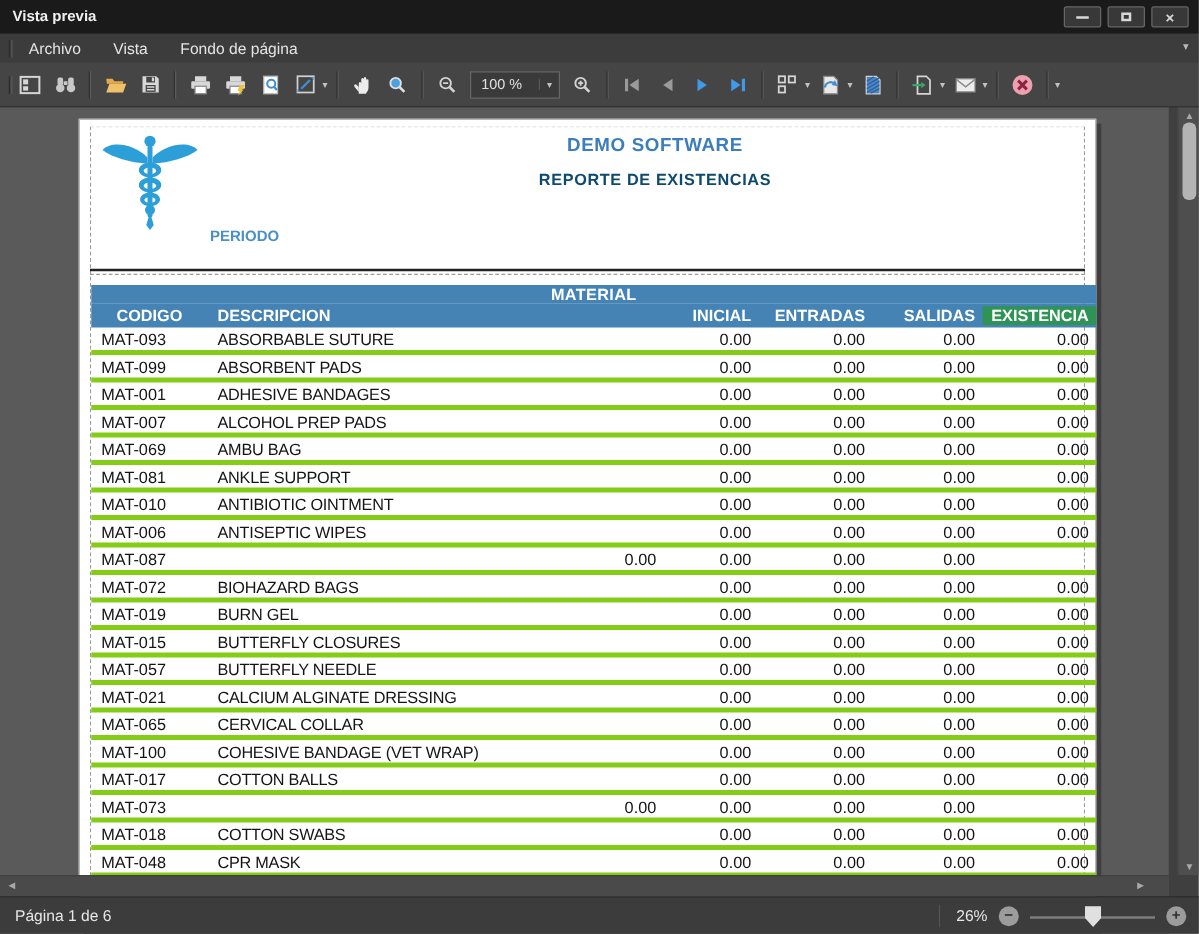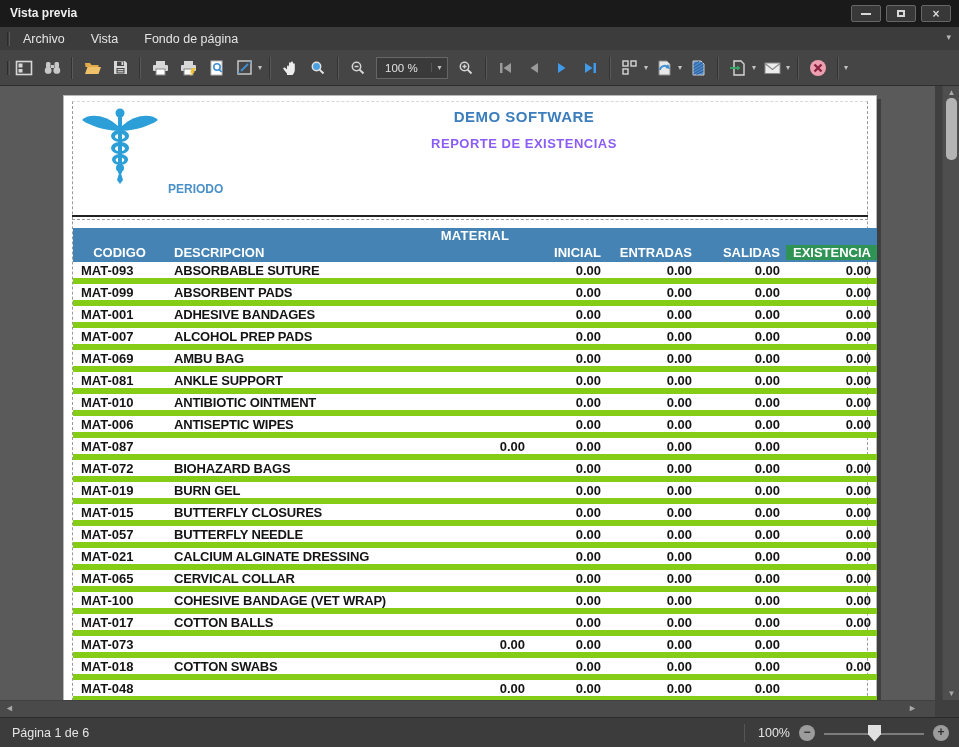--- a/index.html
+++ b/index.html
@@ -36,36 +36,36 @@
   .content { position:absolute; left:0; top:86px; width:935px; height:706px; background:#5a5a5a; overflow:hidden; }
 
   .page { position:absolute; left:63px; top:9px; width:814px; height:650px; background:#ffffff;
           border:1px solid #b8b8b8; box-shadow:4px 4px 0 rgba(30,30,30,0.45); }
   .margins { position:absolute; left:8px; top:5px; right:8px; bottom:-2px;
              border-left:1px dashed #9a9a9a; border-right:1px dashed #9a9a9a; border-top:1px dashed #d8d8d8; }
 
   .logo { position:absolute; left:14px; top:8px; }
   .doc-titles { position:absolute; left:250px; top:12px; width:420px; text-align:center; }
   .company { font-size:15px; font-weight:bold; color:#3b7dbd; letter-spacing:.5px; }
-  .report-title { margin-top:11px; font-size:13px; font-weight:bold; color:#8b5cf6; letter-spacing:.5px; }
+  .report-title { margin-top:11px; font-size:13px; font-weight:bold; color:#0c4a6e; letter-spacing:.5px; }
   .periodo { position:absolute; left:104px; top:86px; font-size:12px; font-weight:bold; color:#4a90c8; }
   .band-line { position:absolute; left:8px; right:8px; top:119px; height:2px; background:#222; }
   .band-dash { position:absolute; left:8px; right:8px; top:123px; border-top:1px dashed #9a9a9a; }
 
   
   .rtable { position:absolute; left:9px; top:132px; width:804px; font-size:13px; }
   .ghead { height:15px; background:#4483b4; color:#fff; font-weight:bold; text-align:center;
            line-height:15px; letter-spacing:.3px; }
   .cols, .trow { display:grid; grid-template-columns:93px 365px 76px 91px 88px 91px; }
   .cols { height:19px; background:#4483b4; color:#fff; font-weight:bold; align-items:center; }
   .cols .h-codigo { text-align:center; }
   .cols .h-desc { padding-left:8px; }
   .cols .num { text-align:right; padding-right:6px; }
   .cols .h-exist { background:#2e9355; text-align:right; padding-right:6px; }
-  .trow { height:22px; align-items:center; color:#141414; border-bottom:6px solid #84cc16;font-weight:bold; }
+  .trow { height:22px; align-items:center; color:#141414; border-bottom:4px solid #84cc16; }
   .trow .codigo { padding-left:8px; }
   .trow .desc { padding-left:8px; letter-spacing:-0.2px; }
   .trow .num { text-align:right; padding-right:6px; }
 
   
   .vscroll { position:absolute; right:0; top:86px; width:17px; height:614px; background:#4e4e4e; border-left:1px solid #444; }
   .vscroll .arr { position:absolute; left:0; width:17px; text-align:center; color:#a8a8a8; font-size:8px; }
   .vscroll .thumb { position:absolute; left:3px; top:12px; width:11px; height:62px; background:#b4b4b4; border-radius:5px; }
   .hscroll { position:absolute; left:0; top:700px; width:935px; height:17px; background:#4a4a4a; border-top:1px solid #404040; }
   .hscroll .arr { position:absolute; top:2px; color:#a8a8a8; font-size:9px; }
@@ -490,20 +490,21 @@
     <div class="codigo">MAT-018</div>
     <div class="desc">COTTON SWABS</div>
     <div class="num">0.00</div>
     <div class="num">0.00</div>
     <div class="num">0.00</div>
     <div class="num">0.00</div>
   </div>
 
   <div class="trow">
     <div class="codigo">MAT-048</div>
+    <div class="desc">CPR MASK</div>
     <div class="num">0.00</div>
     <div class="num">0.00</div>
     <div class="num">0.00</div>
     <div class="num">0.00</div>
   </div>
 </div>
     </div>
   </div>
 </div>
 
@@ -514,21 +515,21 @@
 </div>
 <div class="hscroll">
   <span class="arr" style="left:5px;">◄</span>
   <span class="arr" style="right:18px;">►</span>
 </div>
 
 <div class="statusbar">
   <span class="pageinfo">Página 1 de 6</span>
   <div class="zoomctl">
     <div class="vsep"></div>
-    <span>100%</span>
+    <span>26%</span>
     <div class="roundbtn">−</div>
     <div class="slider">
       <div class="track"></div>
       <div class="sthumb"></div>
     </div>
     <div class="roundbtn">+</div>
   </div>
 </div>
 
 </body></html>

